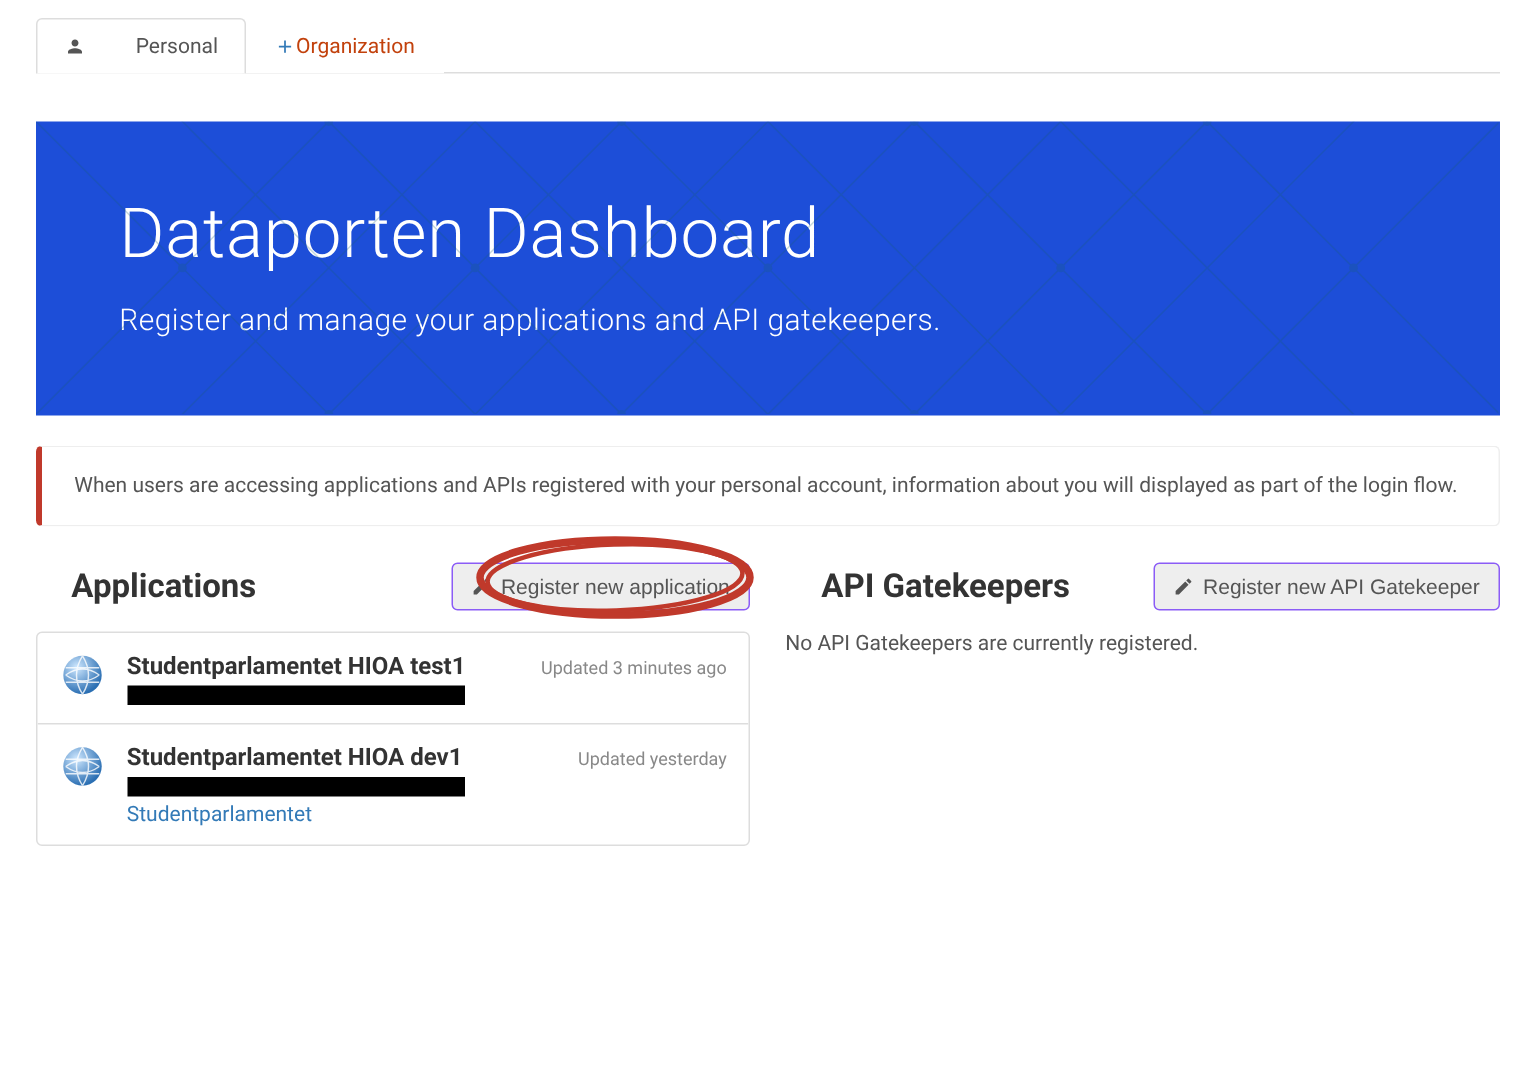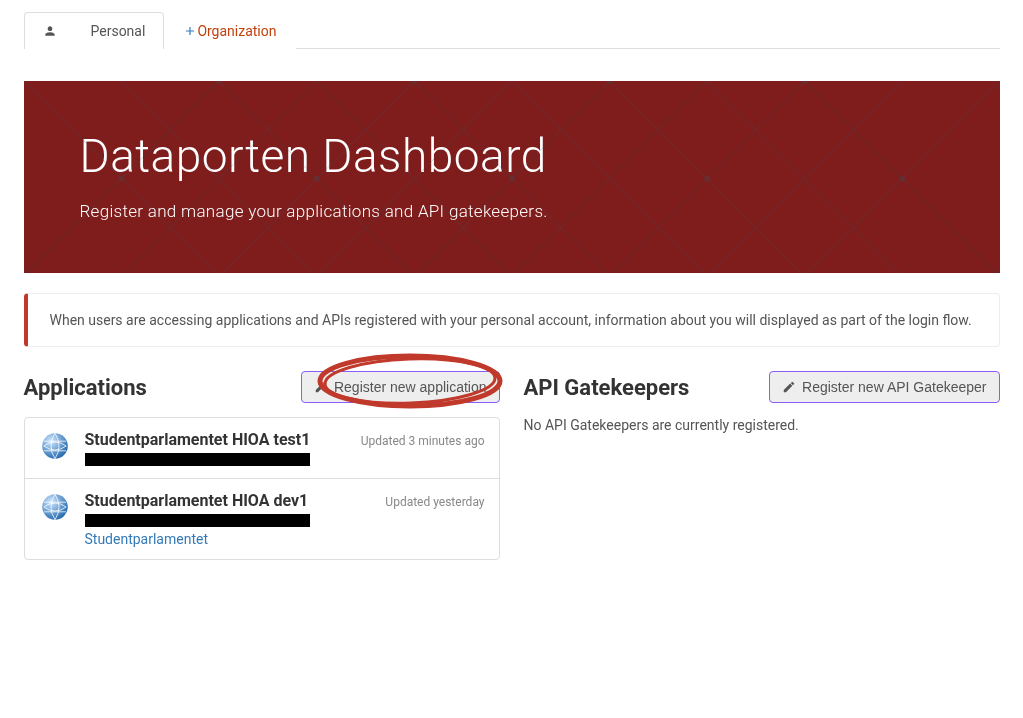--- a/index.html
+++ b/index.html
@@ -33,40 +33,40 @@
       gap: 0px;
     }
     .tab.active {
       border-color: #ddd;
       color: #555;
       background: #fff;
       gap: 34px;
     }
     .tab .icon { width: 14px; height: 14px; display: inline-flex; }
     .hero {
-      background: #7f1d1d;
+      background: #1d4ed8;
       color: #fff;
       margin-top: 32px;
       padding: 48px 76px 52px 56px;
       position: relative;
       overflow: hidden;
     }
     .hero-bg-pattern {
       position: absolute; inset:0;
       opacity:0.25;
       pointer-events:none;
     }
     .hero h1 {
       font-size: 46px;
       font-weight: 300;
       letter-spacing: 0.5px;
       margin-bottom: 18px;
     }
     .hero p {
-      font-size: 17px;
+      font-size: 20px;
       font-weight: 300;
       letter-spacing: 0.3px;
     }
     .notice {
       border: 1px solid #eee;
       border-left: 4px solid #c0392b;
       margin-top: 20px;
       padding: 18px 22px;
       border-radius: 4px;
     }
@@ -92,20 +92,21 @@
     .col-header {
       display: flex;
       justify-content: space-between;
       align-items: center;
       margin-bottom: 14px;
     }
     .col-header h2 {
       font-size: 22px;
       font-weight: 700;
       color: #333;
+      margin-left: 24px;
     }
     .btn {
       background: #eee;
       border: 1px solid #8b5cf6;
       border-radius: 4px;
       padding: 7px 12px;
       font-size: 14px;
       color: #555;
       cursor: pointer;
       display: inline-flex;

